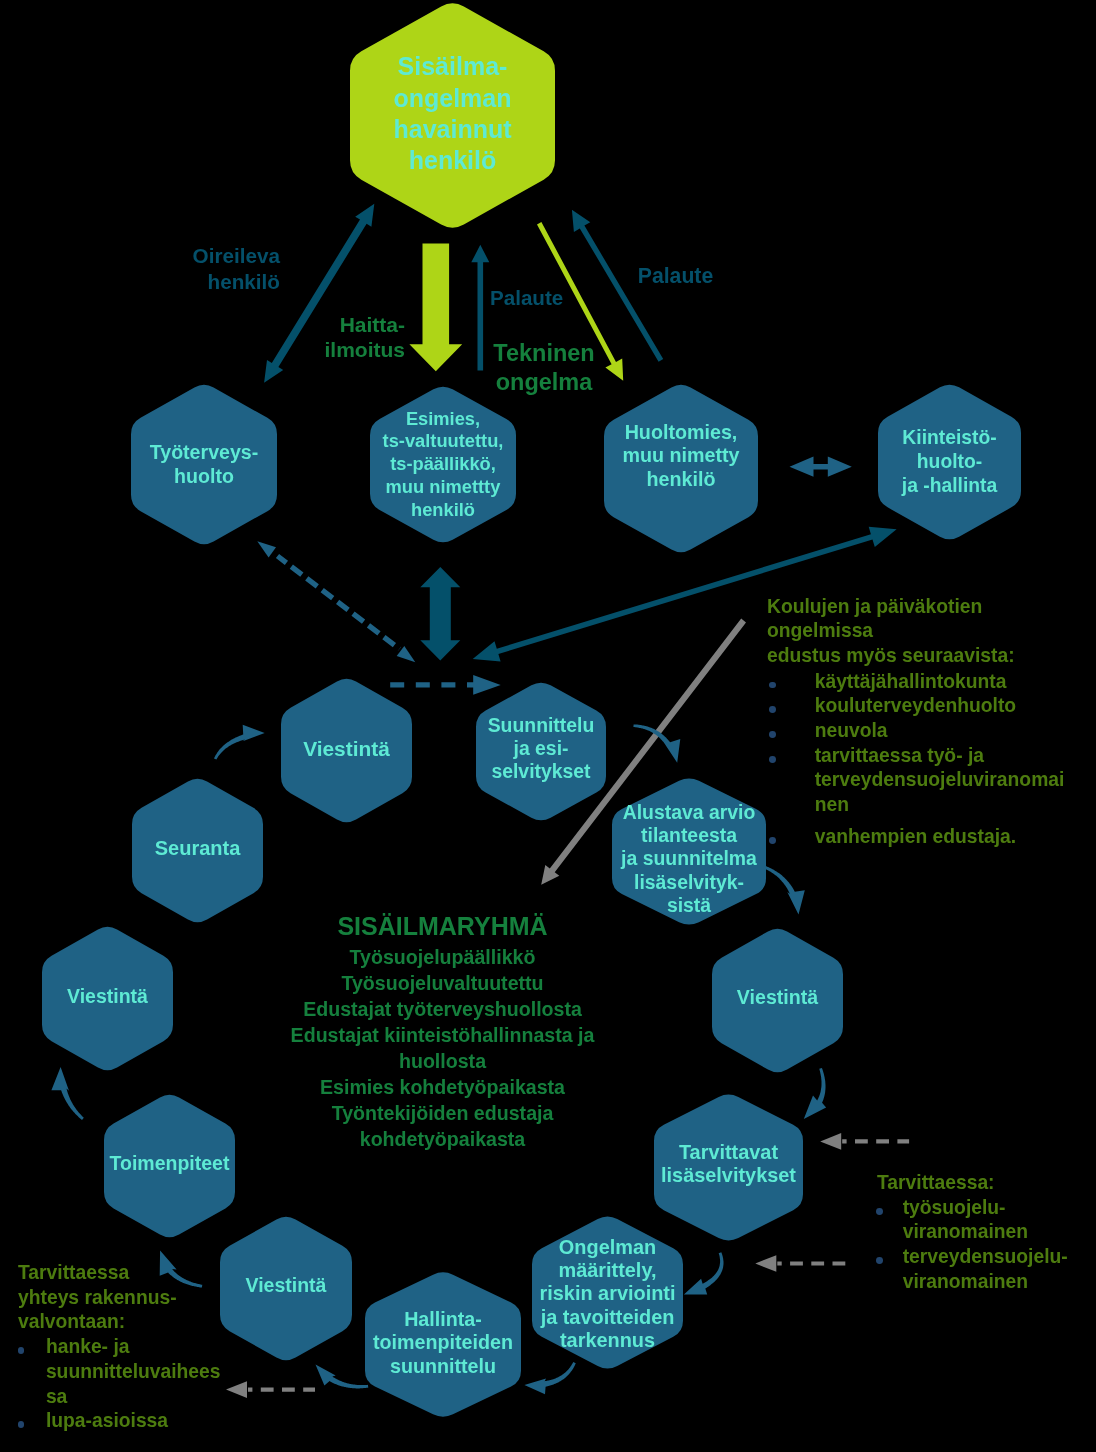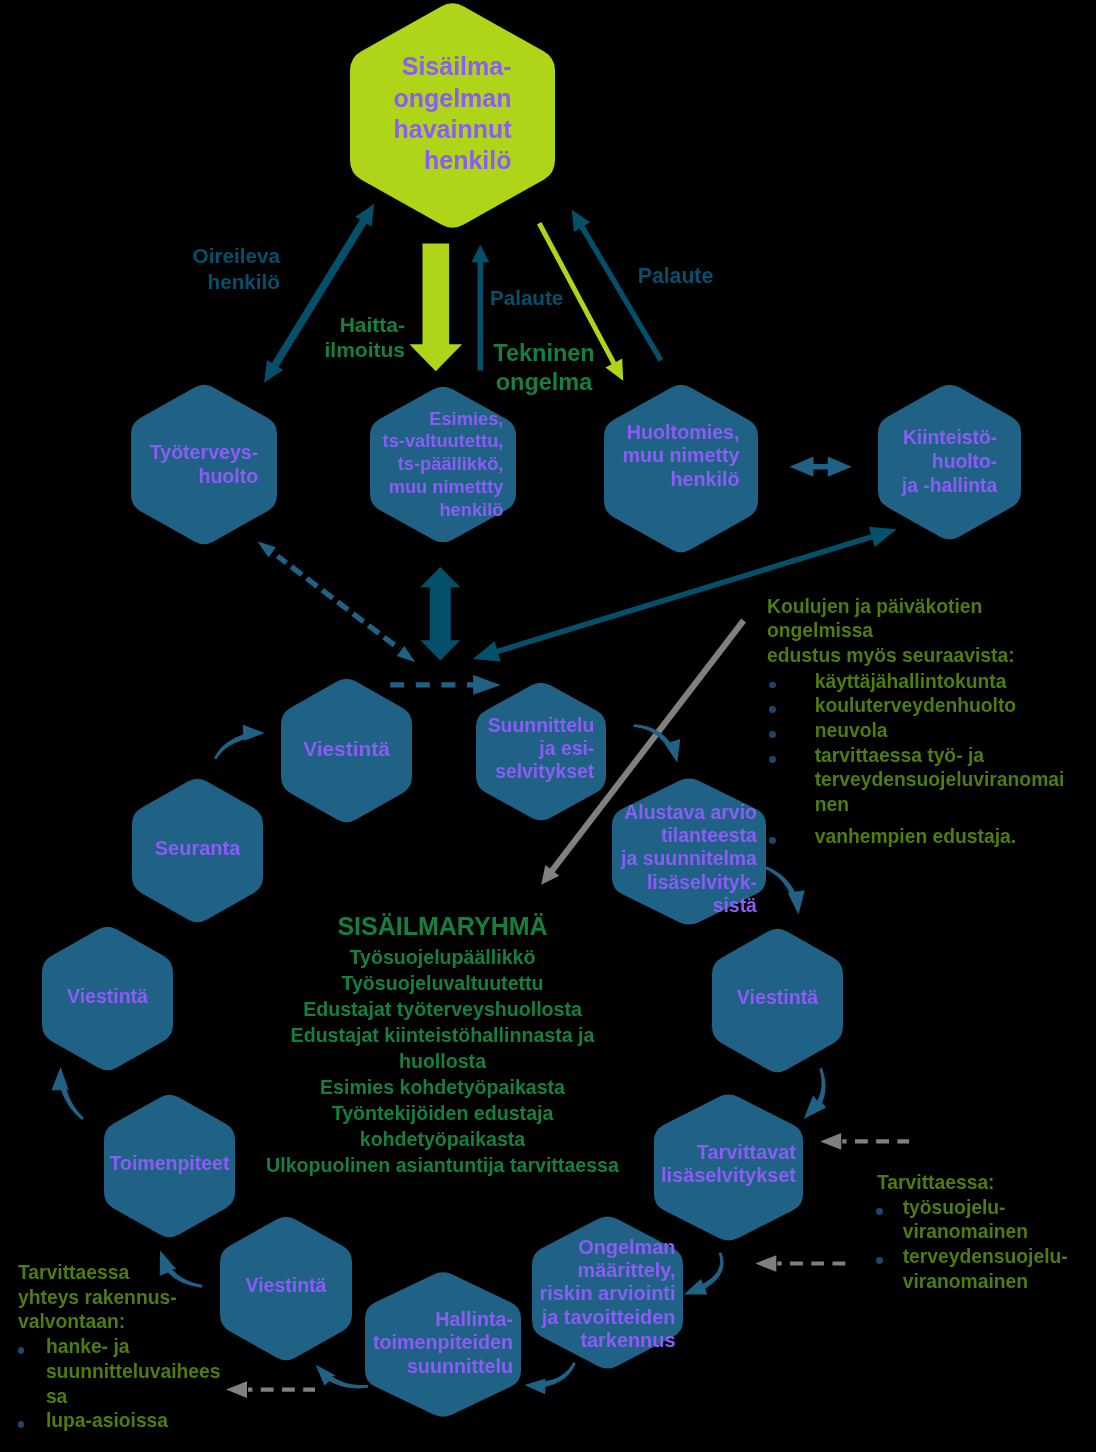--- a/index.html
+++ b/index.html
@@ -1,20 +1,20 @@
 <!DOCTYPE html>
 <html><head>
 <meta charset="utf-8">
 <style>
   html,body{margin:0;padding:0;background:#000;}
   #page{position:relative;width:1096px;height:1452px;background:#000;overflow:hidden;
         font-family:"Liberation Sans",sans-serif;-webkit-font-smoothing:antialiased;}
   #edges{position:absolute;left:0;top:0;width:1096px;height:1452px;}
   .hex{position:absolute;display:flex;align-items:center;justify-content:center;}
-  .hex .lbl{position:relative;text-align:right;color:#8b5cf6;font-weight:bold;line-height:1.14;
+  .hex .lbl{position:relative;text-align:center;color:#5eead4;font-weight:bold;line-height:1.14;
             white-space:pre-line;z-index:2;}
   .hexshape{position:absolute;left:0;top:0;width:100%;height:100%;}
   .tealLabel{position:absolute;font-weight:bold;color:#04506a;white-space:pre-line;
              text-align:center;line-height:1.14;}
   .greenLabel{position:absolute;font-weight:bold;color:#15803d;white-space:pre-line;
              text-align:center;line-height:1.14;}
   .bluenote{position:absolute;color:#4d7c0f;font-weight:bold;line-height:1.2;}
   .bluenote .hd{white-space:pre-line;}
   .bluenote ul{margin:0;padding:0;list-style:none;}
   .bluenote li{position:relative;padding-left:var(--ind,47.7px);}
@@ -82,21 +82,20 @@
     <div style="font-size:25px;line-height:30px;">SISÄILMARYHMÄ</div>
     <div id="groupMembers" style="font-size:19.6px;line-height:26px;margin-top:3px;">
         <div>Työsuojelupäällikkö</div>
         <div>Työsuojeluvaltuutettu</div>
         <div>Edustajat työterveyshuollosta</div>
         <div>Edustajat kiinteistöhallinnasta  ja</div>
         <div>huollosta</div>
         <div>Esimies kohdetyöpaikasta</div>
         <div>Työntekijöiden edustaja</div>
         <div>kohdetyöpaikasta</div>
-        <div>Ulkopuolinen asiantuntija tarvittaessa</div>
       </div>
   </div>
 
   <div class="bluenote" style="left:767px;top:594.5px;width:330px;font-size:19.3px;line-height:24.7px;">
     <div class="hd">Koulujen ja päiväkotien
 ongelmissa
 edustus myös seuraavista:</div>
     <ul id="schoolsList" style="margin-top:1px;">
         <li><span class="bul"></span><span style="white-space: pre-line;">käyttäjähallintokunta</span></li>
         <li><span class="bul"></span><span style="white-space: pre-line;">kouluterveydenhuolto</span></li>

